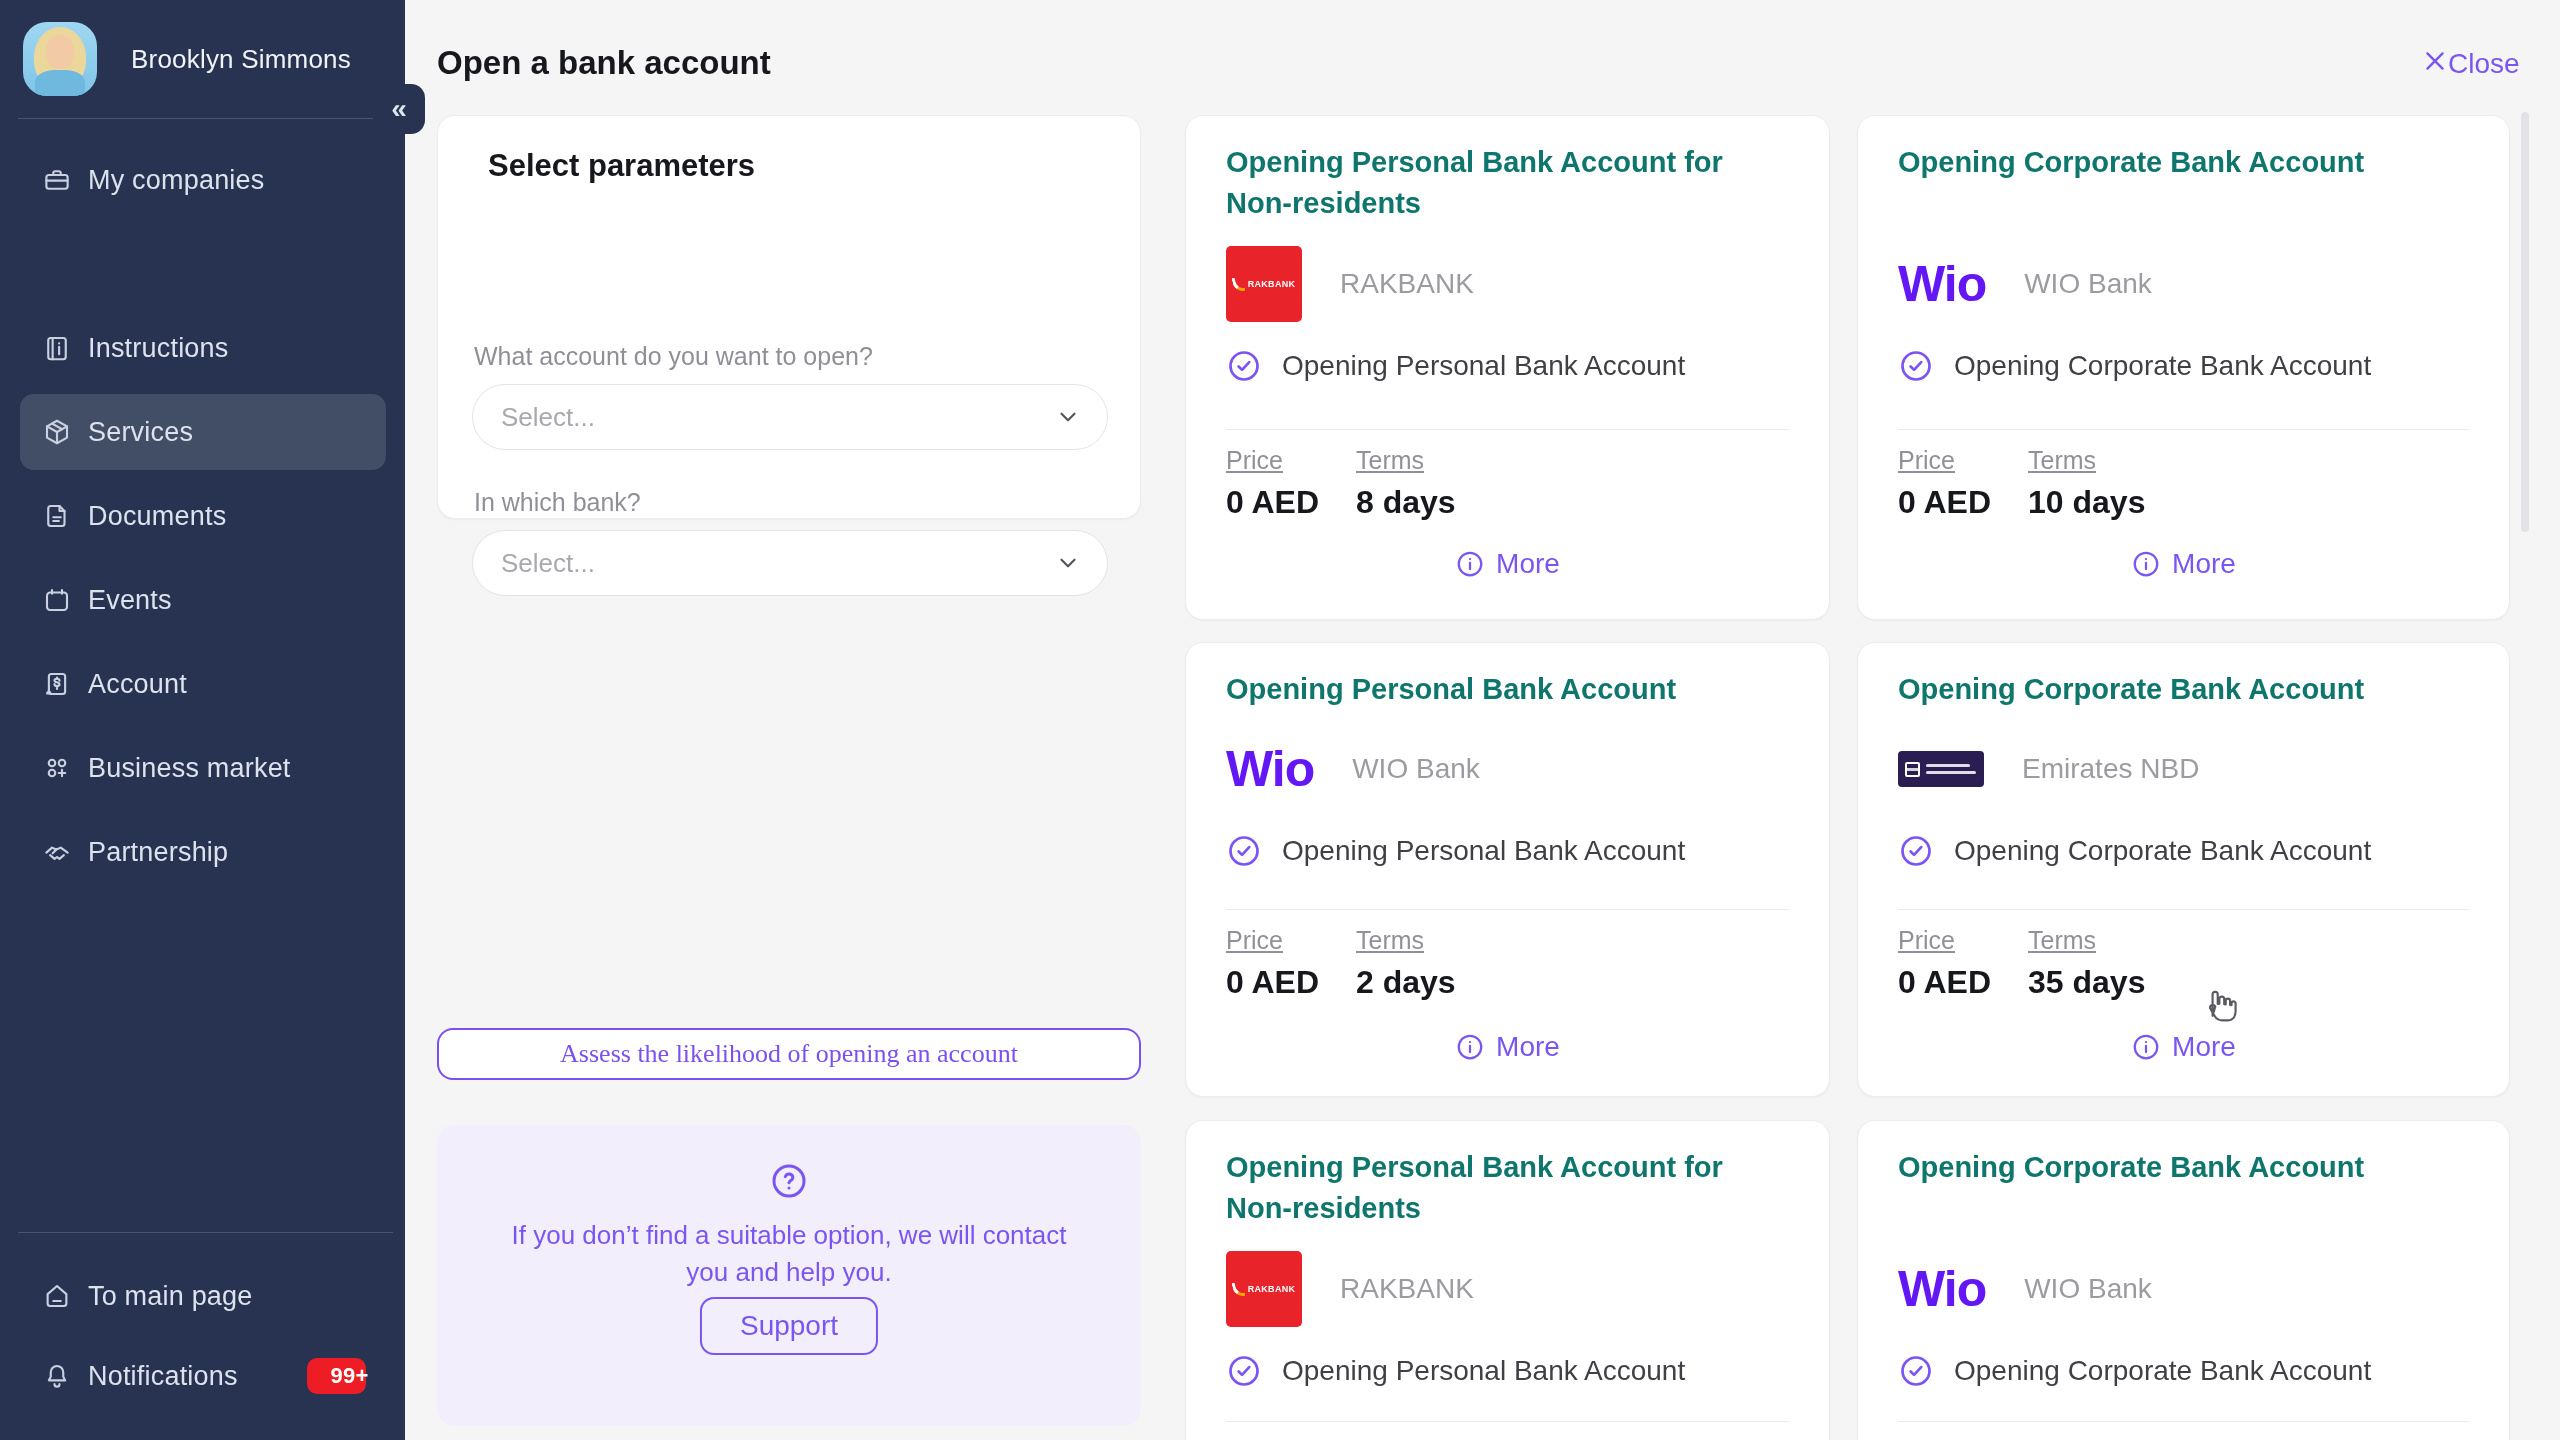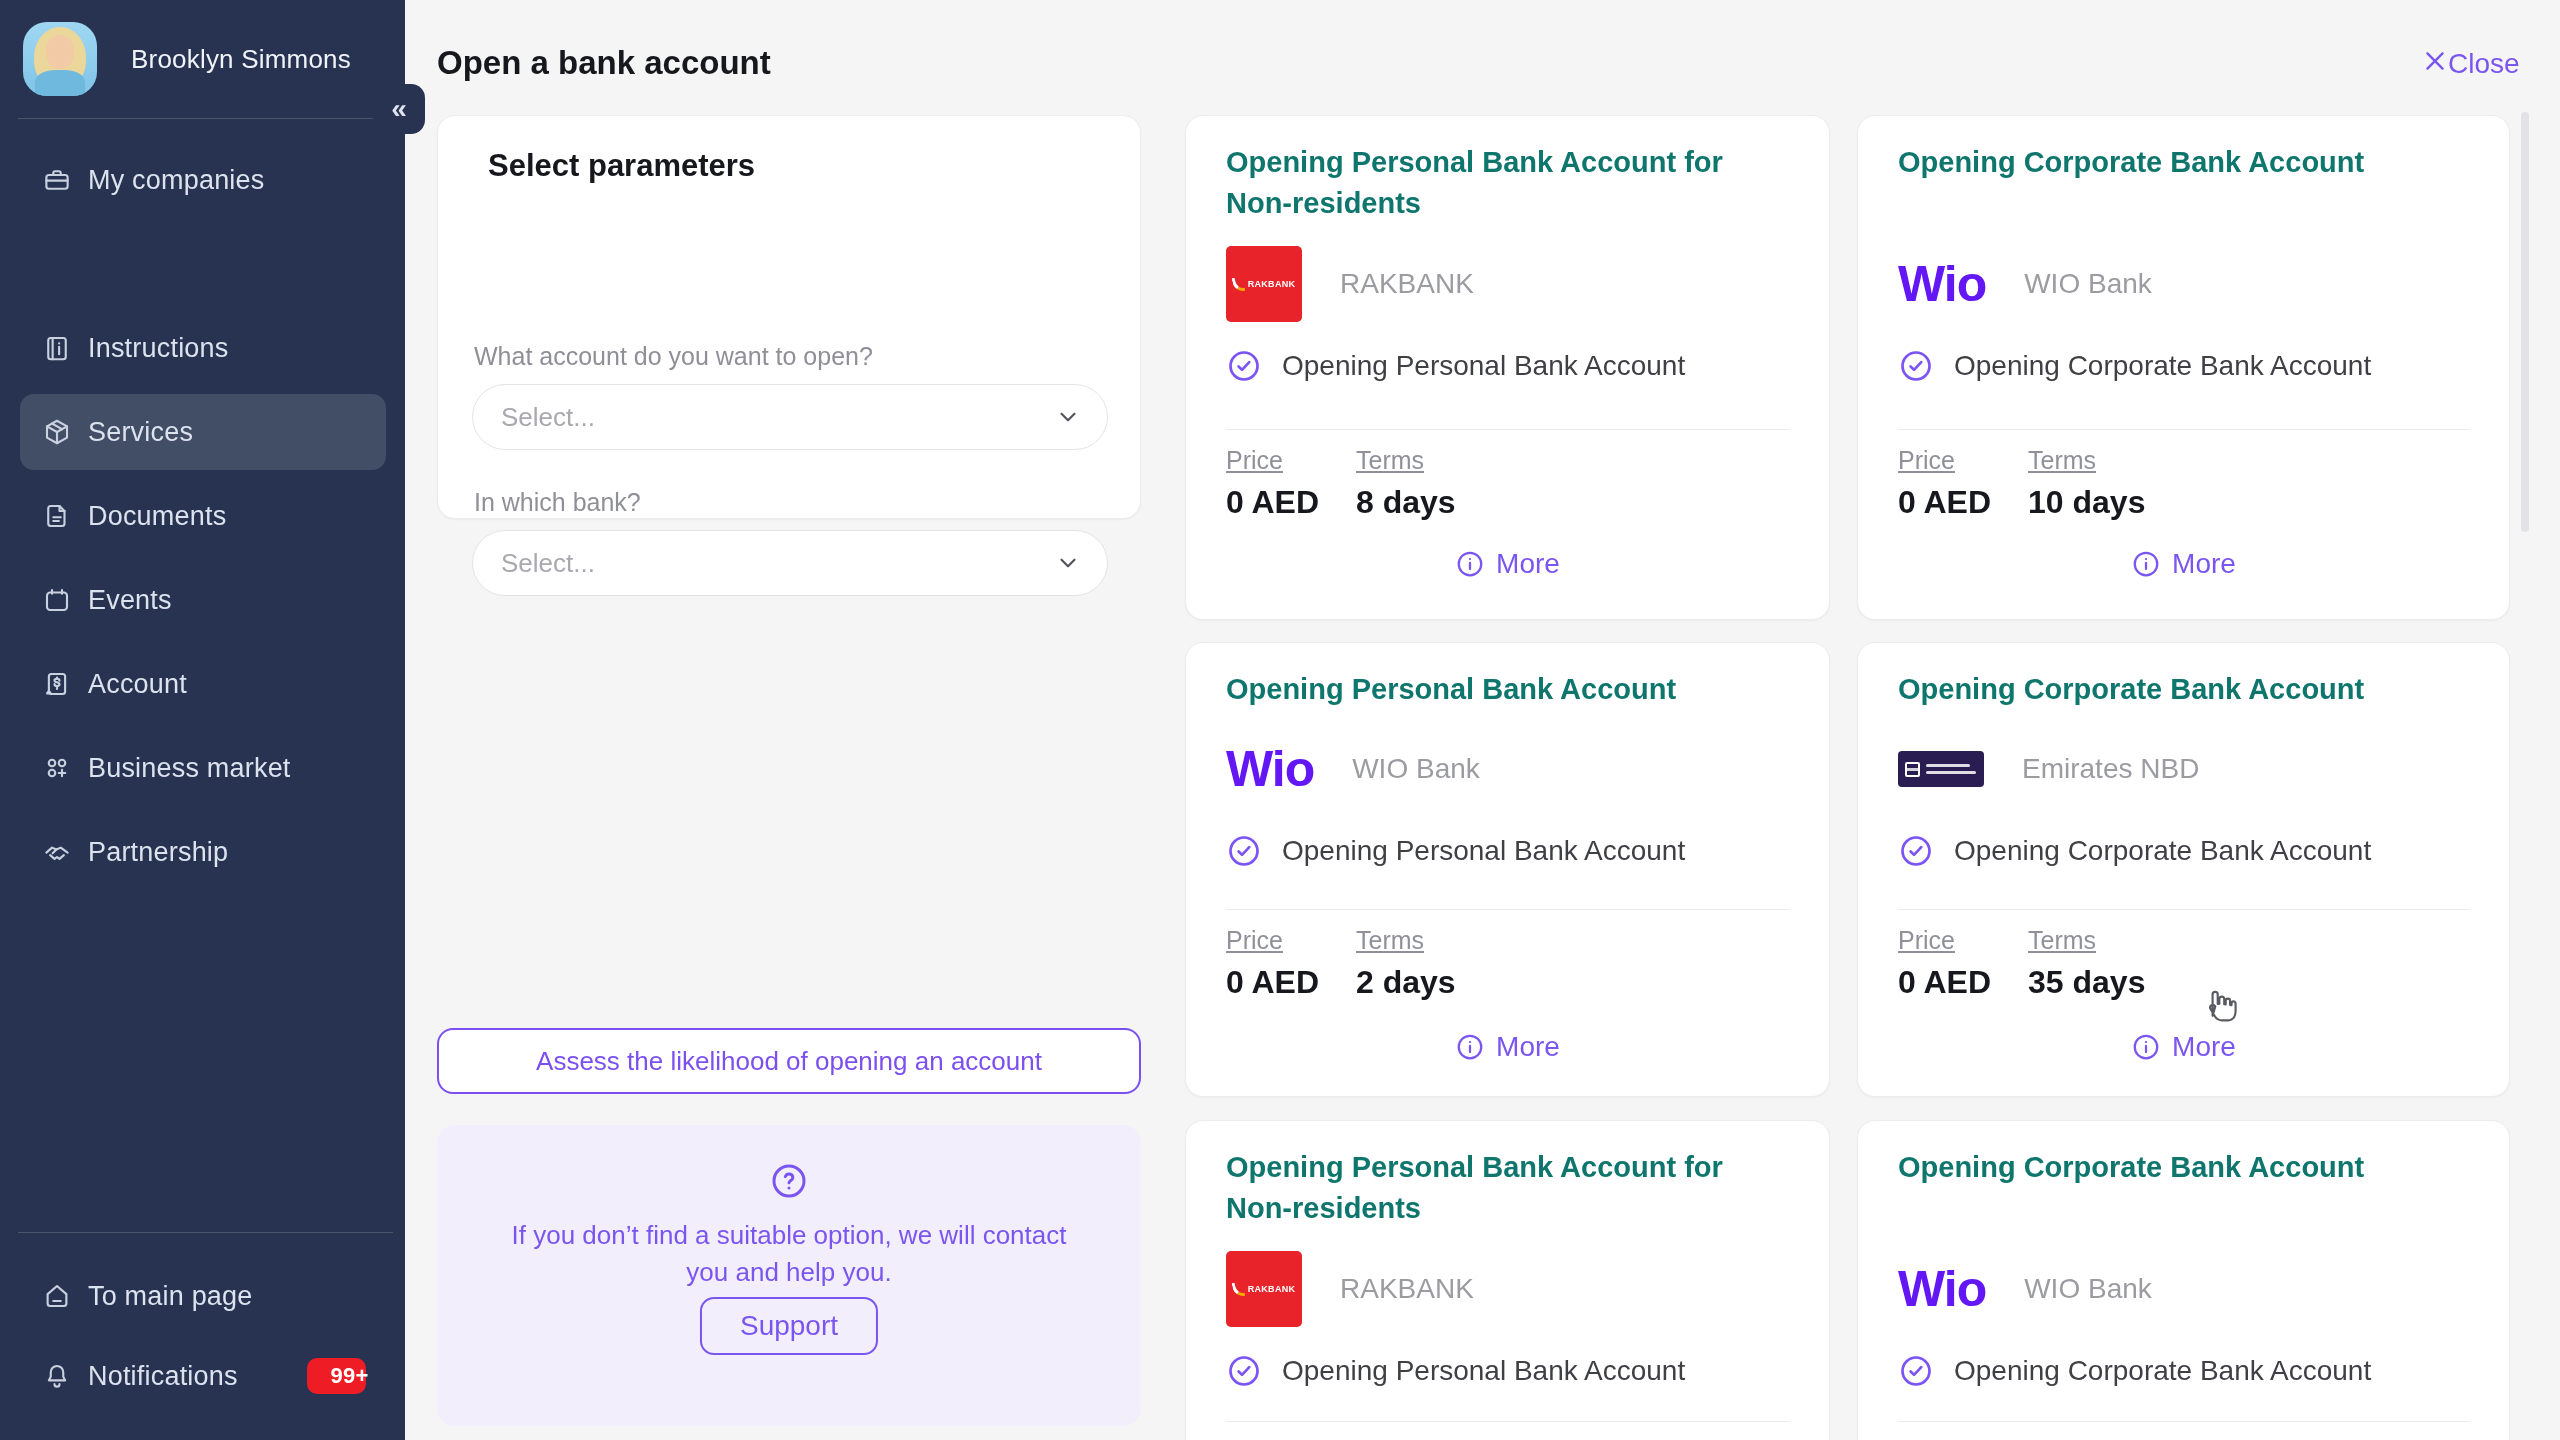--- a/index.html
+++ b/index.html
@@ -70,23 +70,23 @@
   .select-field {
     position:absolute; left:34px; width:636px; height:66px;
     border:1.5px solid #e4e4e8; border-radius:33px; background:#fff;
     display:flex; align-items:center; cursor:pointer;
   }
   .select-field .placeholder { margin-left:28px; font-size:26px; color:#a8a8af; }
   .select-field .chev { position:absolute; right:26px; top:50%; transform:translateY(-50%); width:26px; height:26px; }
   .select-field .chev svg { width:26px; height:26px; stroke:#54545c; stroke-width:2; fill:none; stroke-linecap:round; stroke-linejoin:round; }
 
   .assess-btn {
-    position:absolute; left:437px; top:1028px; width:704px; height:66px;
+    position:absolute; left:437px; top:1028px; width:704px; height:52px;
     background:#fff; border:2px solid #7c4ff0; border-radius:16px;
-    color:#7c4ff0; font-size:26px; cursor:pointer; font-family:Liberation Sans, sans-serif;
+    color:#7c4ff0; font-size:26px; cursor:pointer; font-family:Liberation Serif, serif;
   }
 
   .support-panel {
     position:absolute; left:437px; top:1125px; width:704px; height:301px;
     background:#f2eefc; border-radius:18px; text-align:center;
   }
   .q-icon { position:absolute; left:50%; top:36px; transform:translateX(-50%); width:40px; height:40px; }
   .q-icon svg { width:40px; height:40px; }
   .support-text {
     position:absolute; left:57px; top:92px; width:590px;

